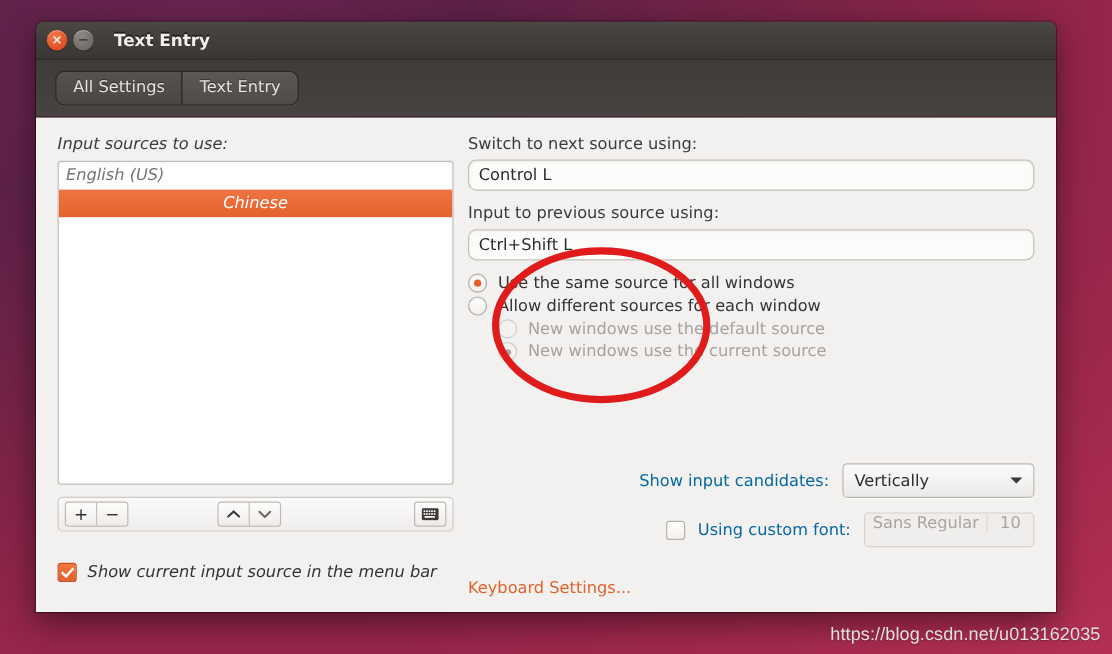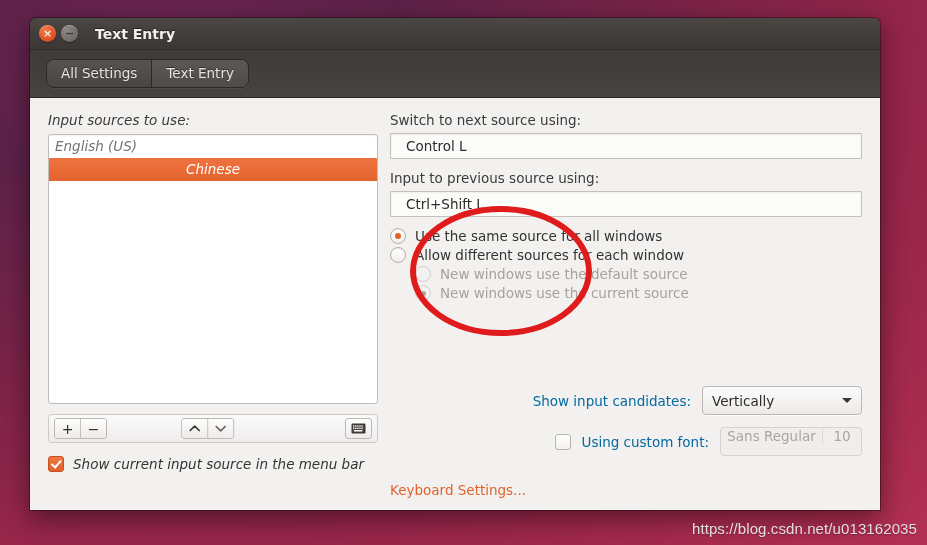--- a/index.html
+++ b/index.html
@@ -187,21 +187,21 @@
     right: 5px;
     width: 25px; height: 19px;
     border: 1px solid #bdb8b3;
     border-radius: 3px;
     background: linear-gradient(180deg, #fdfdfc 0%, #eeecea 100%);
     display: flex; align-items: center; justify-content: center;
     cursor: pointer;
   }
 
   .bottom-check {
-    margin-top: 13px;
+    margin-top: 26px;
     display: flex;
     align-items: center;
     gap: 9px;
     cursor: pointer;
   }
 
   
   .cbox {
     width: 14px; height: 14px;
     border-radius: 3px;
@@ -231,26 +231,26 @@
     flex-direction: column;
   }
   .field-label {
     font-size: 13.5px;
     color: #3c3b39;
     margin-bottom: 5px;
   }
   .text-input {
     height: 24px;
     border: 1px solid #c4bfba;
-    border-radius: 1px;
+    border-radius: 7px;
     background: #fbfbfa;
     box-shadow: inset 0 1px 2px rgba(0,0,0,0.06);
     display: flex;
     align-items: center;
-    padding: 0 15px;
+    padding: 0 8px;
     font-size: 13.5px;
     color: #2d2c2a;
     margin-bottom: 11px;
     cursor: text;
   }
 
   .radio-row {
     display: flex;
     align-items: center;
     gap: 9px;

